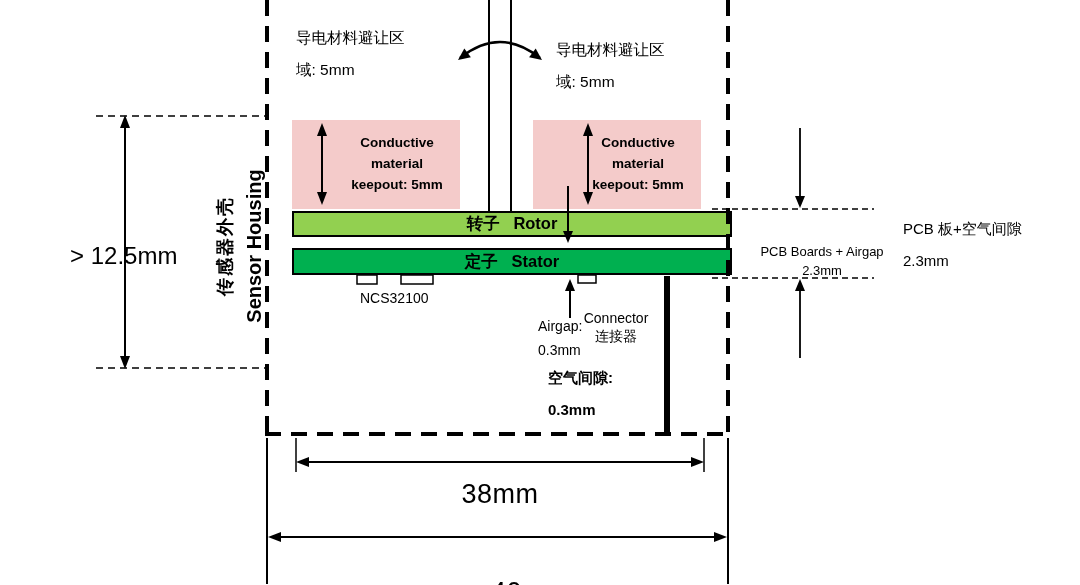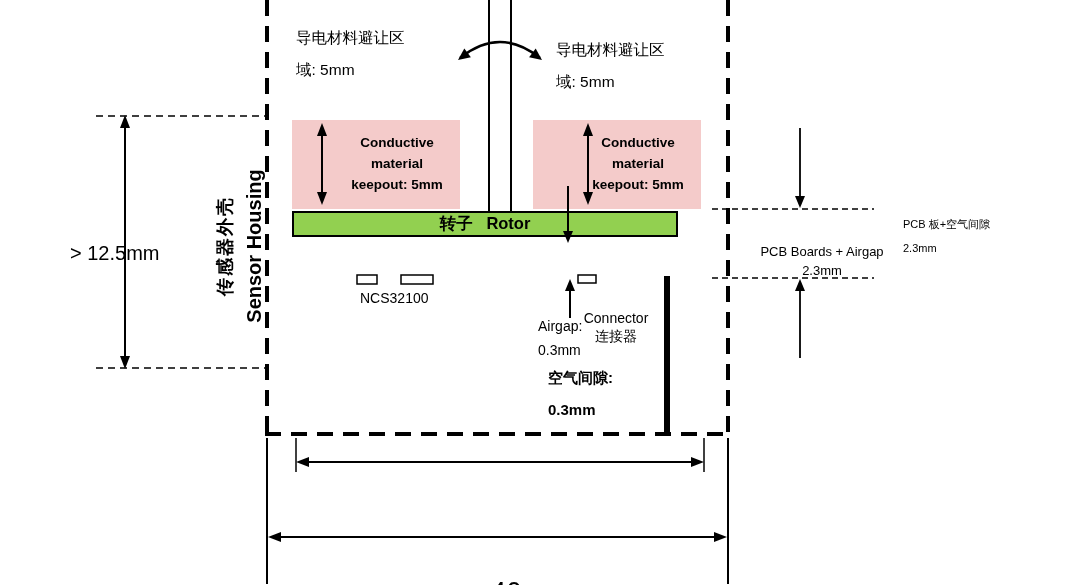--- a/index.html
+++ b/index.html
@@ -8,21 +8,21 @@
   .canvas { position:relative; width:1080px; height:585px; background:#fff; overflow:hidden; }
   .abs { position:absolute; }
   svg.layer { position:absolute; left:0; top:0; width:1080px; height:585px; }
   .keepout-box {
     position:absolute; top:120px; width:168px; height:89px;
     background:var(--keepout,#f4cbca);
     display:flex; align-items:center; justify-content:center;
   }
   .keepout-text { margin-left:42px; text-align:center; font-weight:bold; font-size:13.5px; line-height:1.55; }
   .bar {
-    position:absolute; left:292px; width:386px; border:2px solid #000;
+    position:absolute; left:292px; width:440px; border:2px solid #000;
     display:flex; align-items:center; justify-content:center;
     font-weight:bold; font-size:16.5px; white-space:pre;
   }
   .bar.rotor { top:211px; height:26px; background:var(--rotor,#92d050); }
   .bar.stator { top:248px; height:27px; background:var(--stator,#00b050); }
   .label { position:absolute; font-size:15px; line-height:1.5; }
   .note { font-size:15.5px; line-height:2.05; }
   .small { font-size:14px; }
   .center { text-align:center; }
   .dim-big { font-size:27px; letter-spacing:0.5px; }
@@ -50,20 +50,23 @@
   <div class="keepout-box" style="left:533px;">
     <div class="keepout-text">
       <div>Conductive</div>
       <div>material</div>
       <div>keepout: 5mm</div>
     </div>
   </div>
 
   <div class="bar rotor">
     <span class="pre">转子   Rotor</span>
+  </div>
+  <div class="bar stator">
+    <span class="pre">定子   Stator</span>
   </div>
 
   <svg class="layer" viewBox="0 0 1080 585">
 
     <g>
       <line x1="267" y1="0" x2="267" y2="436" stroke="#000" stroke-width="4" stroke-dasharray="16 10"></line>
       <line x1="728" y1="0" x2="728" y2="436" stroke="#000" stroke-width="4" stroke-dasharray="16 10"></line>
       <line x1="265" y1="434" x2="730" y2="434" stroke="#000" stroke-width="4" stroke-dasharray="16 10"></line>
     </g>
 
@@ -148,21 +151,21 @@
   <div class="label note abs" style="left:556px; top:34px;">
     <div>导电材料避让区</div>
     <div>域: 5mm</div>
   </div>
 
   <div class="housing-label">
     <div class="zh">传感器外壳</div>
     <div class="en">Sensor Housing</div>
   </div>
 
-  <div class="label abs" style="left:70px; top:238px; font-size:20px;">&gt; 12.5mm</div>
+  <div class="label abs" style="left:70px; top:238px; font-size:24px;">&gt; 12.5mm</div>
 
   <div class="label small abs" style="left:360px; top:288px;">NCS32100</div>
 
   <div class="label small center abs" style="left:576px; top:278px; width:80px; line-height:1.25;margin-top:32px;">
     <div>Connector</div>
     <div>连接器</div>
   </div>
 
   <div class="label small abs" style="left:538px; top:315px; line-height:1.7;">
     <div>Airgap:</div>
@@ -172,21 +175,22 @@
   <div class="label abs" style="left:548px; top:362px; line-height:2.1;font-weight:bold;">
     <div>空气间隙:</div>
     <div>0.3mm</div>
   </div>
 
   <div class="label center abs" style="left:754px; top:243px; width:136px; font-size:13px; line-height:1.45;">
     <div>PCB Boards + Airgap</div>
     <div>2.3mm</div>
   </div>
 
-  <div class="label abs" style="left:903px; top:213px; font-size:11px; line-height:2.15;">
+  <div class="label abs" style="left:903px; top:213px; font-size:15px; line-height:2.15;">
     <div>PCB 板+空气间隙</div>
     <div>2.3mm</div>
   </div>
 
+  <div class="label dim-big center abs" style="left:430px; top:474px; width:140px;">38mm</div>
 
   <div class="label dim-big center abs" style="left:428px; top:572px; width:140px;text-align:right;">40mm</div>
 
 </div>
 
 </body></html>

